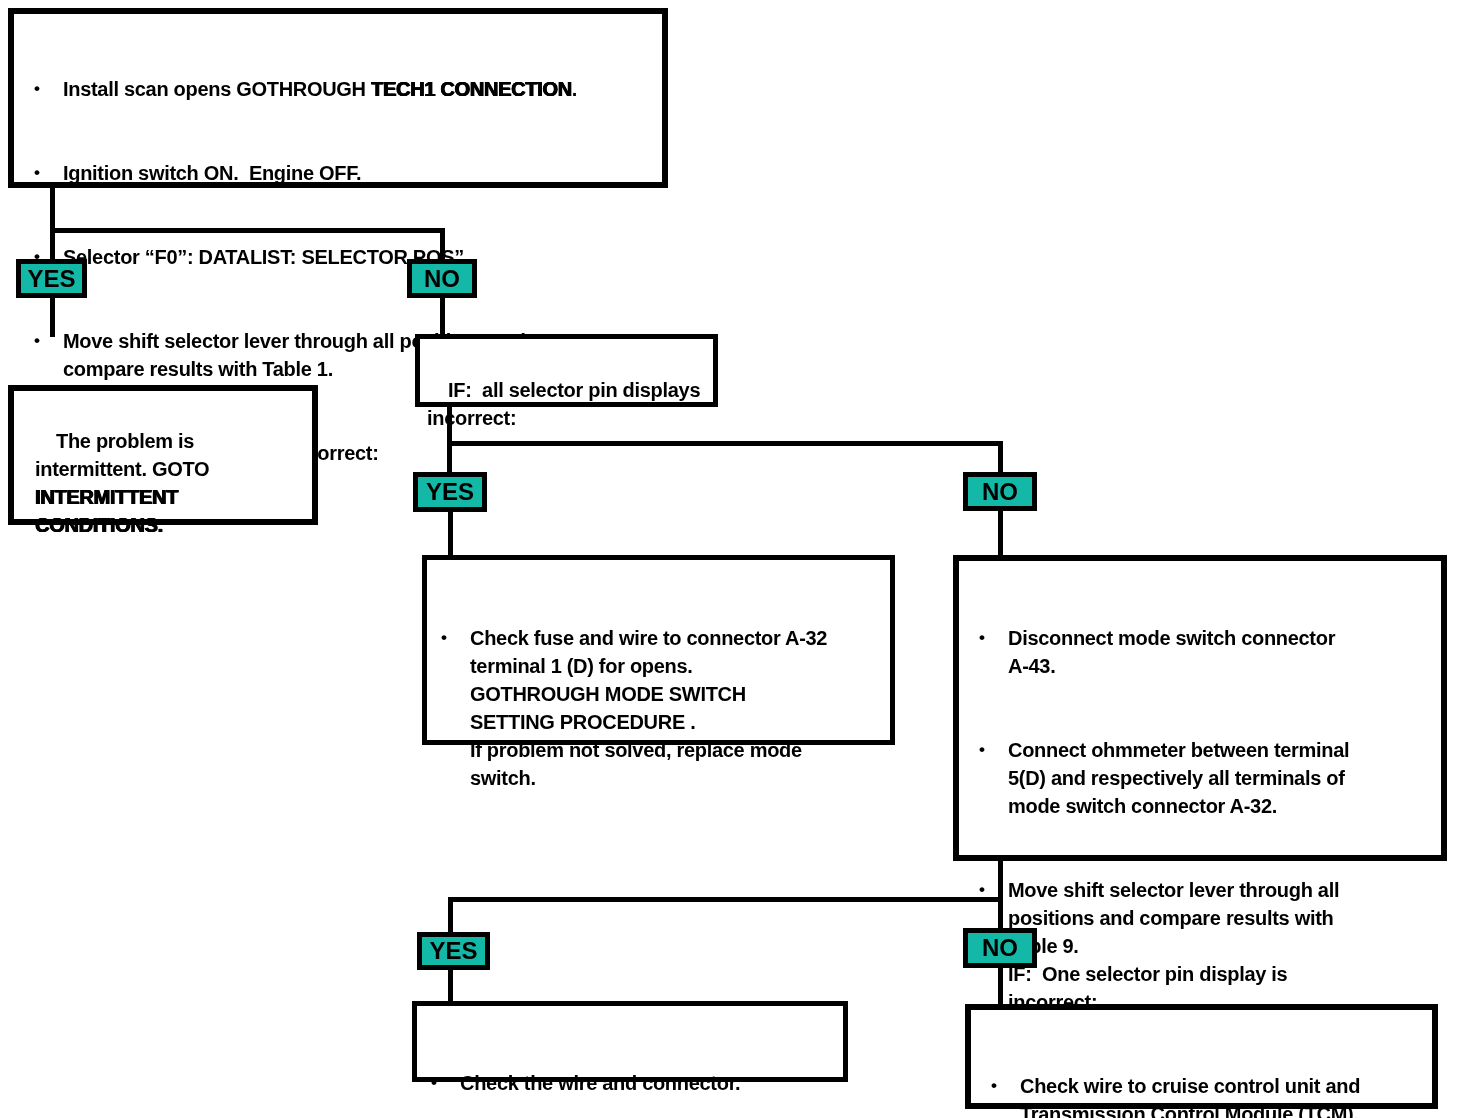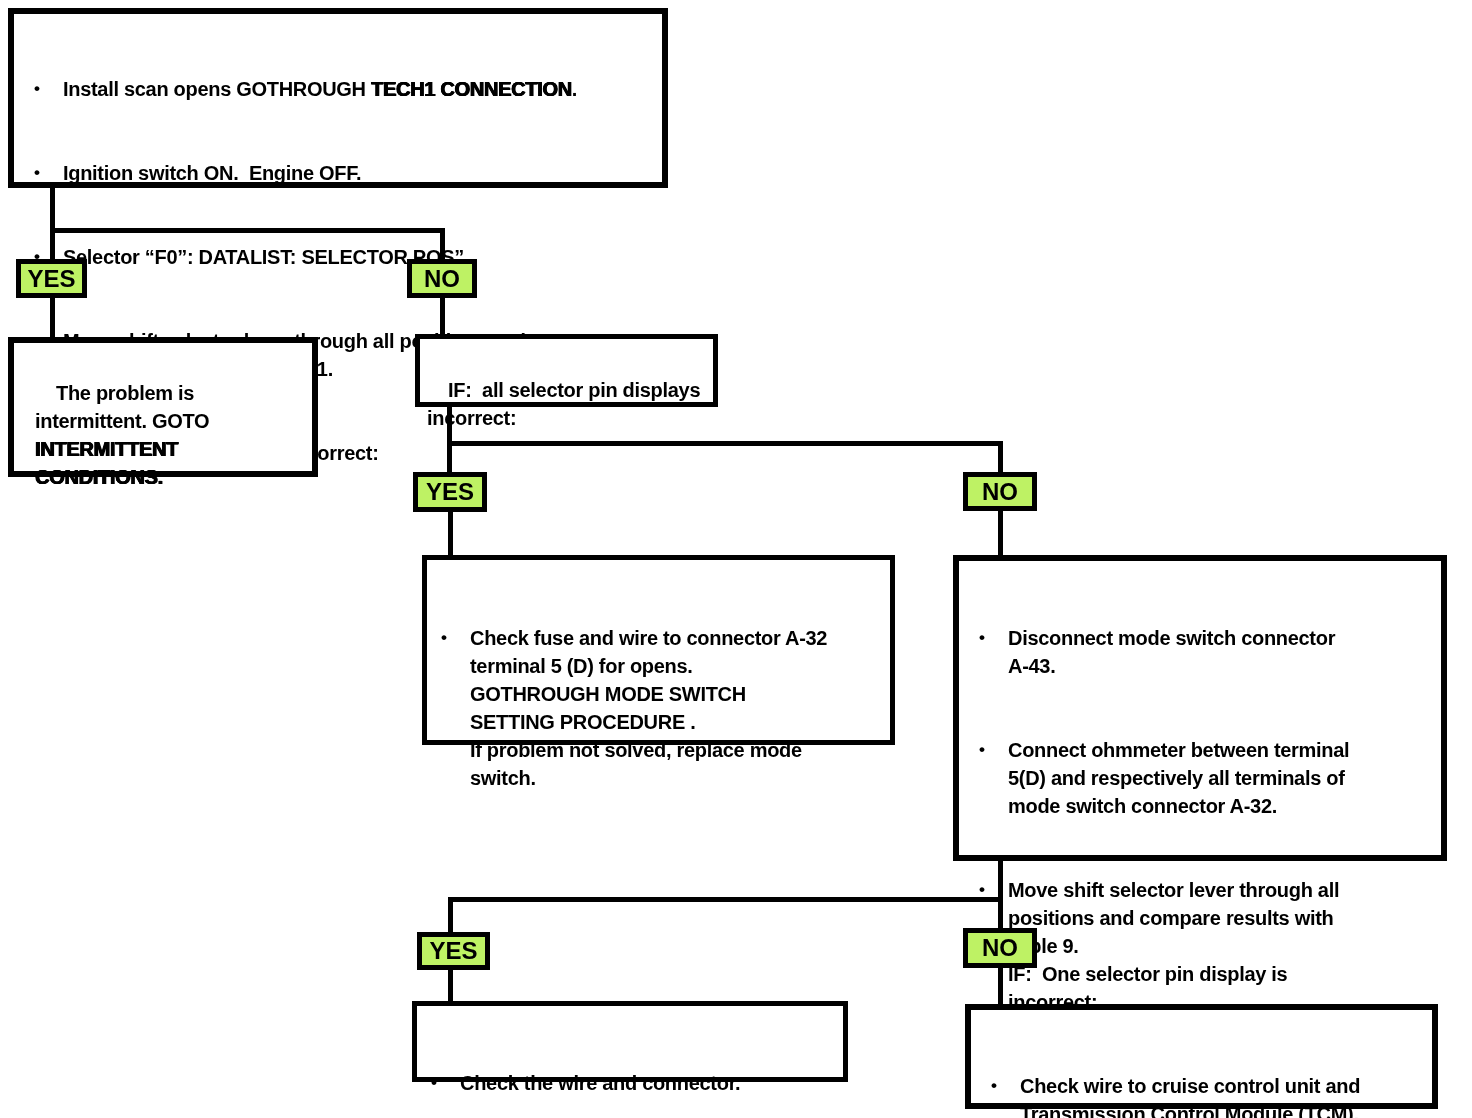--- a/index.html
+++ b/index.html
@@ -19,21 +19,21 @@
   }
   .fbox {
     position: absolute;
     background: #ffffff;
     border: 5px solid #000000;
     box-sizing: border-box;
   }
   .fbox.thick { border-width: 6px; }
   .label-box {
     position: absolute;
-    background: #bef264;
+    background: #14b8a6;
     border: 5px solid #000000;
     box-sizing: border-box;
     display: flex;
     align-items: center;
     justify-content: center;
     font-size: 24px;
     letter-spacing: 0px;
   }
   .vline, .hline {
     position: absolute;
@@ -56,21 +56,21 @@
     line-height: 28px;
   }
   .txt { flex: 1 1 auto; }
   
   .xb {
     text-shadow: 0.7px 0 0 currentColor, -0.4px 0 0 currentColor, 0 0.4px 0 currentColor;
   }
   
   #box-start   { padding: 5px 8px 0 20px; }
   #box-start .cond { margin-left: 15px; }
-  #box-interm  { padding: 8px 6px 16px 21px; }
+  #box-interm  { padding: 8px 6px 16px 21px; margin-top: 48px; }
   #box-ifinc   { padding: 9px 12px 0 7px; }
   #box-fuse    { padding: 8px 4px 0 14px; }
   #box-ohm     { padding: 7px 4px 0 20px; }
   #box-wire    { padding: 7px 4px 0 14px; }
   #box-cruise  { padding: 6px 4px 0 20px; }
 </style>
 </head>
 <body>
 
 <div id="chart">
@@ -137,21 +137,21 @@
       <span>YES</span>
     </div>
   <div class="label-box" style="left:963px; top:472px; width:74px; height:39px;">
       <span>NO</span>
     </div>
 
   <div class="fbox btext" id="box-fuse" style="left:422px; top:555px; width:473px; height:190px;">
     <div class="row">
       <span class="dot">•</span>
       <span class="txt">Check fuse and wire to connector A-32
-terminal 5 (D) for opens.
+terminal 1 (D) for opens.
 GOTHROUGH MODE SWITCH
 SETTING PROCEDURE .
 If problem not solved, replace mode
 switch.</span>
     </div>
   </div>
 
   <div class="fbox thick btext" id="box-ohm" style="left:953px; top:555px; width:494px; height:306px;">
     <div class="row">
       <span class="dot">•</span>

